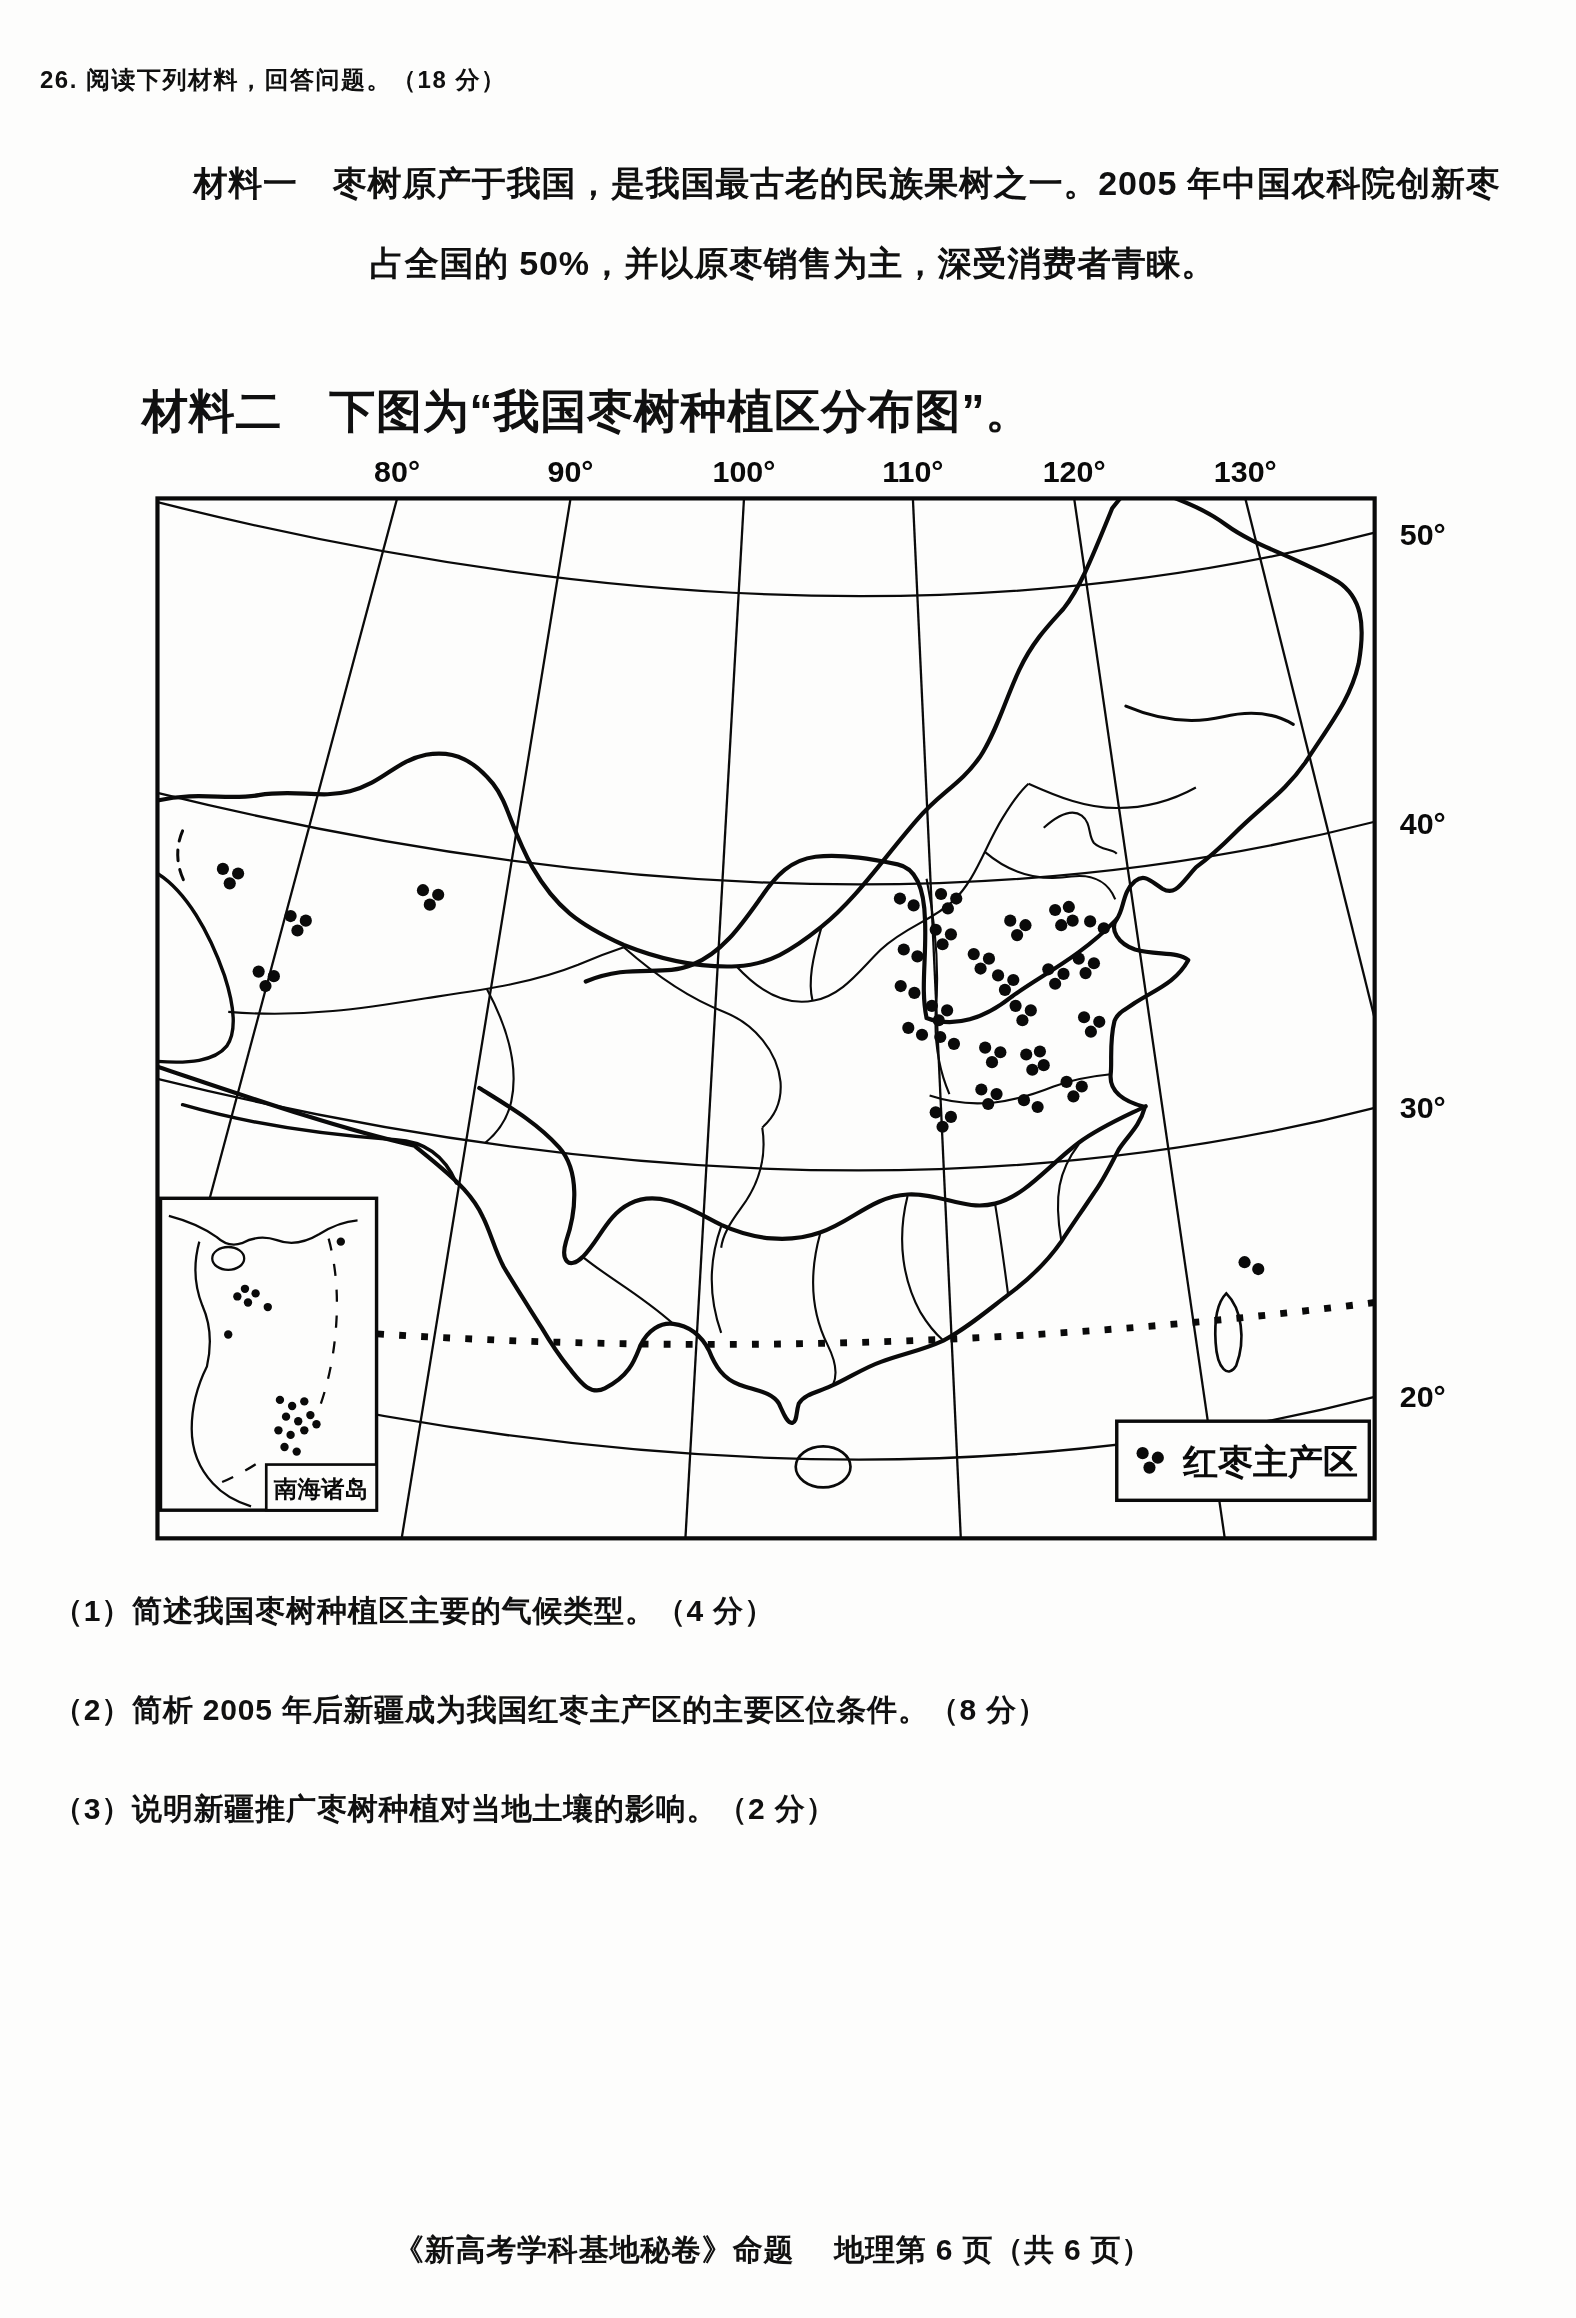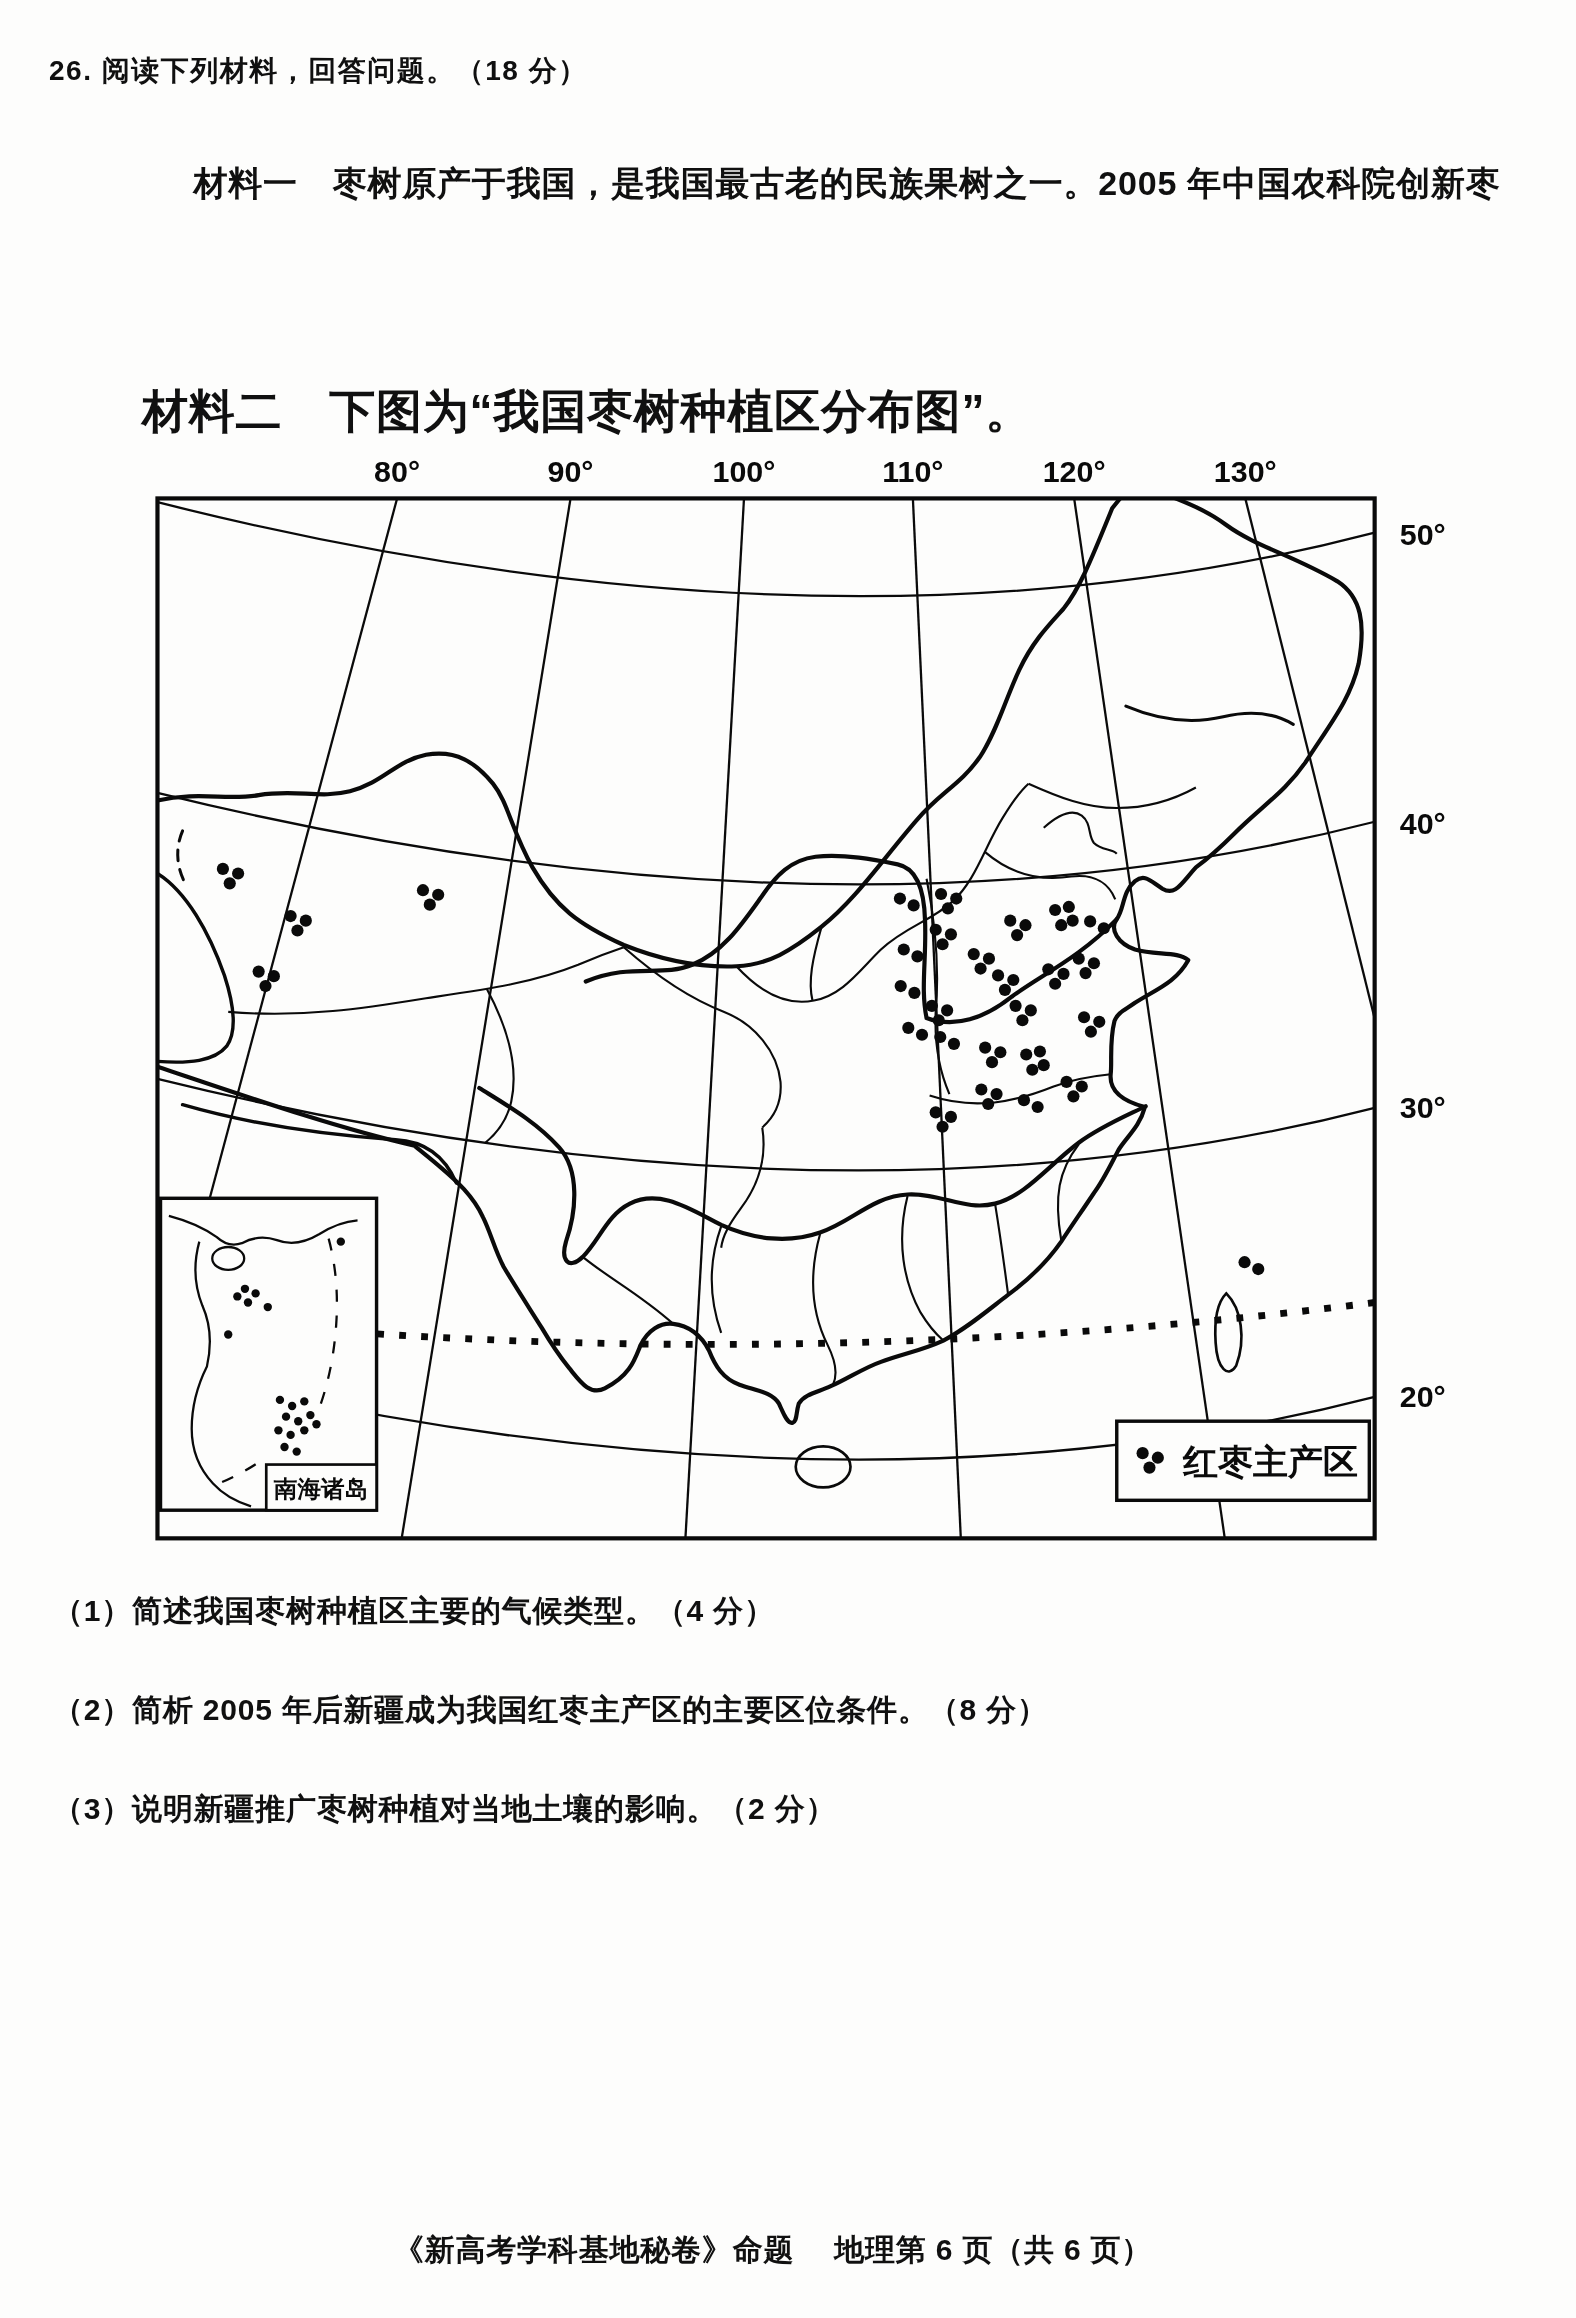--- a/index.html
+++ b/index.html
@@ -2,21 +2,21 @@
 <html style="font-size:12px"><head>
 <meta charset="utf-8">
 <style>
   html,body{margin:0;padding:0;}
   body{
     width:1577px;height:2319px;position:relative;
     background:#fdfdfc;color:#101010;
     font-family:"Liberation Sans","DejaVu Sans",sans-serif;
     font-weight:700;overflow:hidden;
   }
-  .q26{position:absolute;left:40px;top:52px;font-size:28px;letter-spacing:1.5px;white-space:nowrap;margin-left:9px;}
+  .q26{position:absolute;left:40px;top:64px;font-size:24px;letter-spacing:1.5px;white-space:nowrap;}
   .para{position:absolute;left:34px;width:1518px;font-size:34px;letter-spacing:0.8px;text-align:center;}
   .para .line{height:80px;line-height:80px;white-space:nowrap;}
   .indent{padding-left:108px;}
   .m2row{position:absolute;left:34px;top:371px;height:80px;line-height:80px;font-size:46px;letter-spacing:0.8px;white-space:nowrap;}
   .qline{position:absolute;left:53px;font-size:30px;letter-spacing:0.8px;white-space:nowrap;}
   .footer{position:absolute;left:0;top:2230px;width:1546px;display:flex;justify-content:center;gap:40px;font-size:30px;letter-spacing:0.8px;}
   svg.mapsvg{position:absolute;left:0;top:0;}
   svg text{font-family:"Liberation Sans","DejaVu Sans",sans-serif;font-weight:700;fill:#0a0a0a;}
   .lonlab,.latlab{font-size:40px;}
   .legendlab{font-size:46px;}
@@ -25,20 +25,21 @@
 </head>
 <body>
 
 <div class="q26">
   <span>26.</span>
   <span>阅读下列材料，回答问题。（18 分）</span>
 </div>
 
 <div class="para" style="top:143px">
   <div class="line indent"><b>材料一</b><span>　枣树原产于我国，是我国最古老的民族果树之一。2005 年中国农科院创新枣</span></div>
+  <div class="line">占全国的 50%，并以原枣销售为主，深受消费者青睐。</div>
 </div>
 
 <div class="m2row indent">
   <b>材料二</b><span>　下图为“我国枣树种植区分布图”。</span>
 </div>
 
 <svg class="mapsvg" width="1577" height="2319" viewBox="0 0 2073 3048">
   <defs>
     <clipPath id="mapclip">
         <rect x="207" y="655" width="1600" height="1367"></rect>

